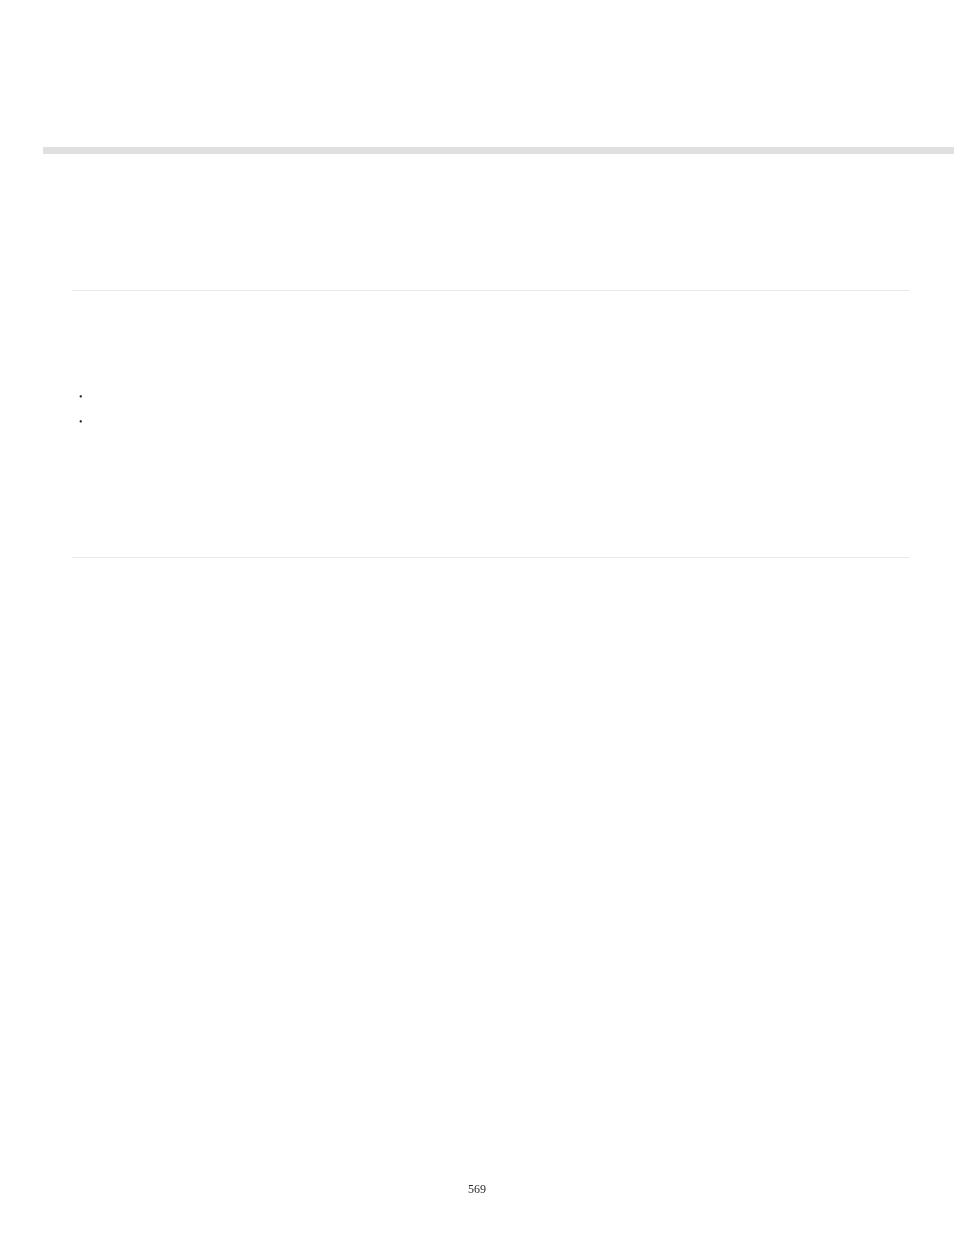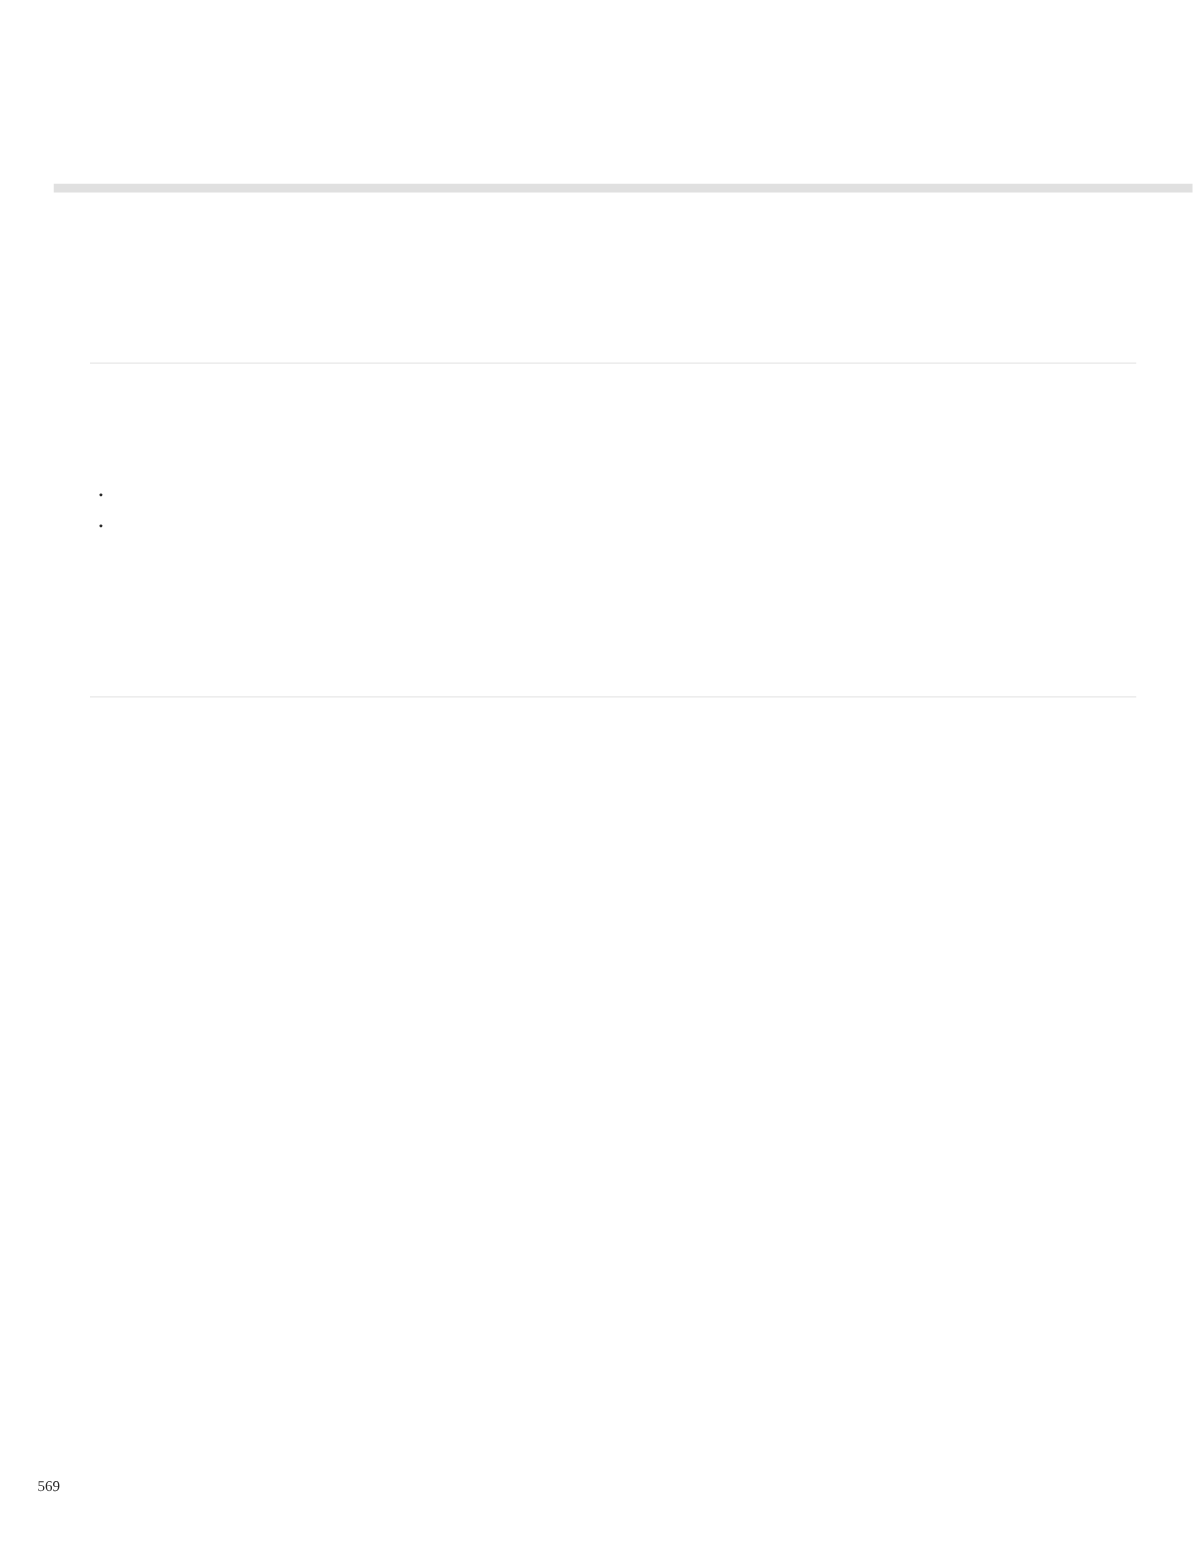--- a/index.html
+++ b/index.html
@@ -54,25 +54,24 @@
     .bullets li::before {
       content: "•";
       font-size: 10px;
       color: #2a2a2a;
     }
     .page-number {
       position: absolute;
       bottom: 38px;
       left: 0;
       right: 0;
-      text-align: left;
+      text-align: center;
       font-size: 12px;
       color: #2a2a2a;
       font-family: Georgia, serif;
-      margin-left: 30px;
     }
   </style>
 </head>
 <body>
 
 <div class="top-bar"></div>
 
 <hr class="hr-line hr-1">
 
 <ul class="bullets">

